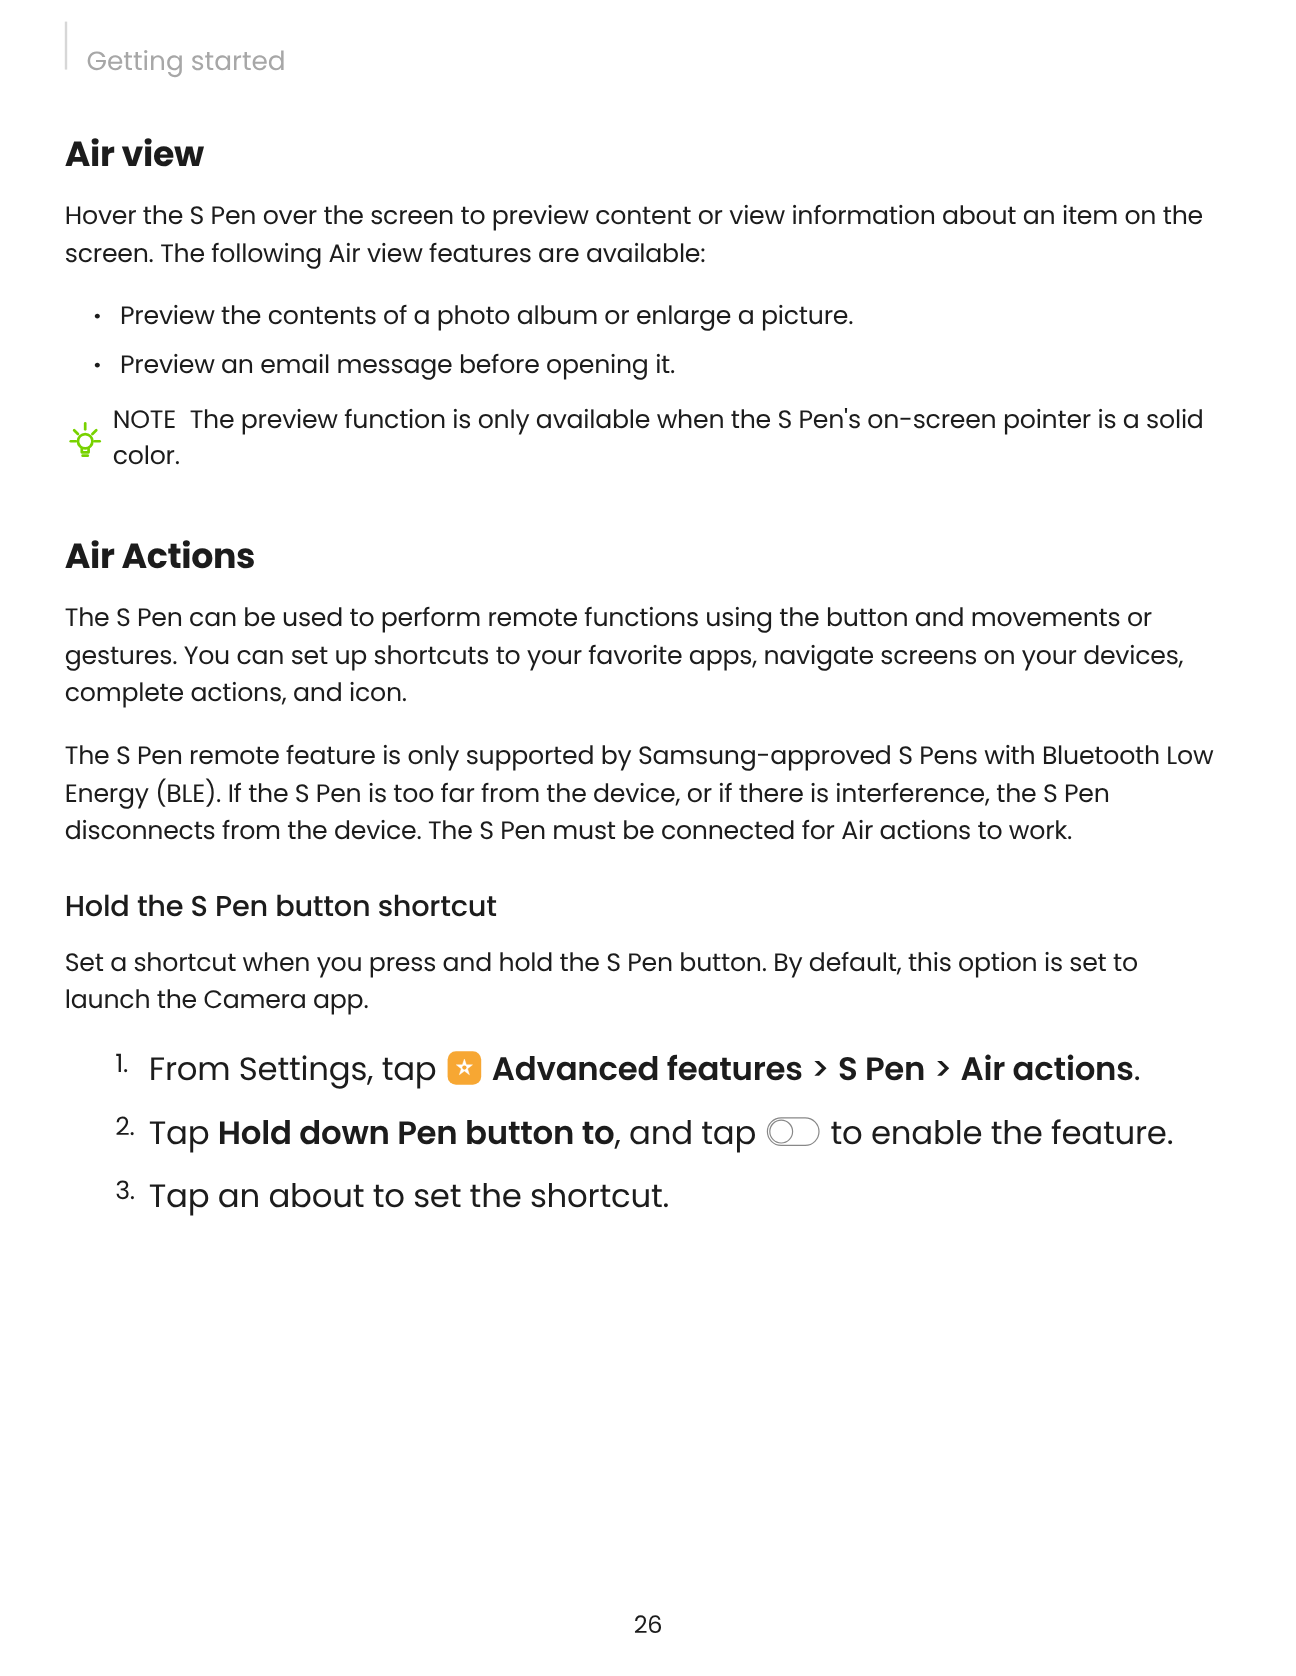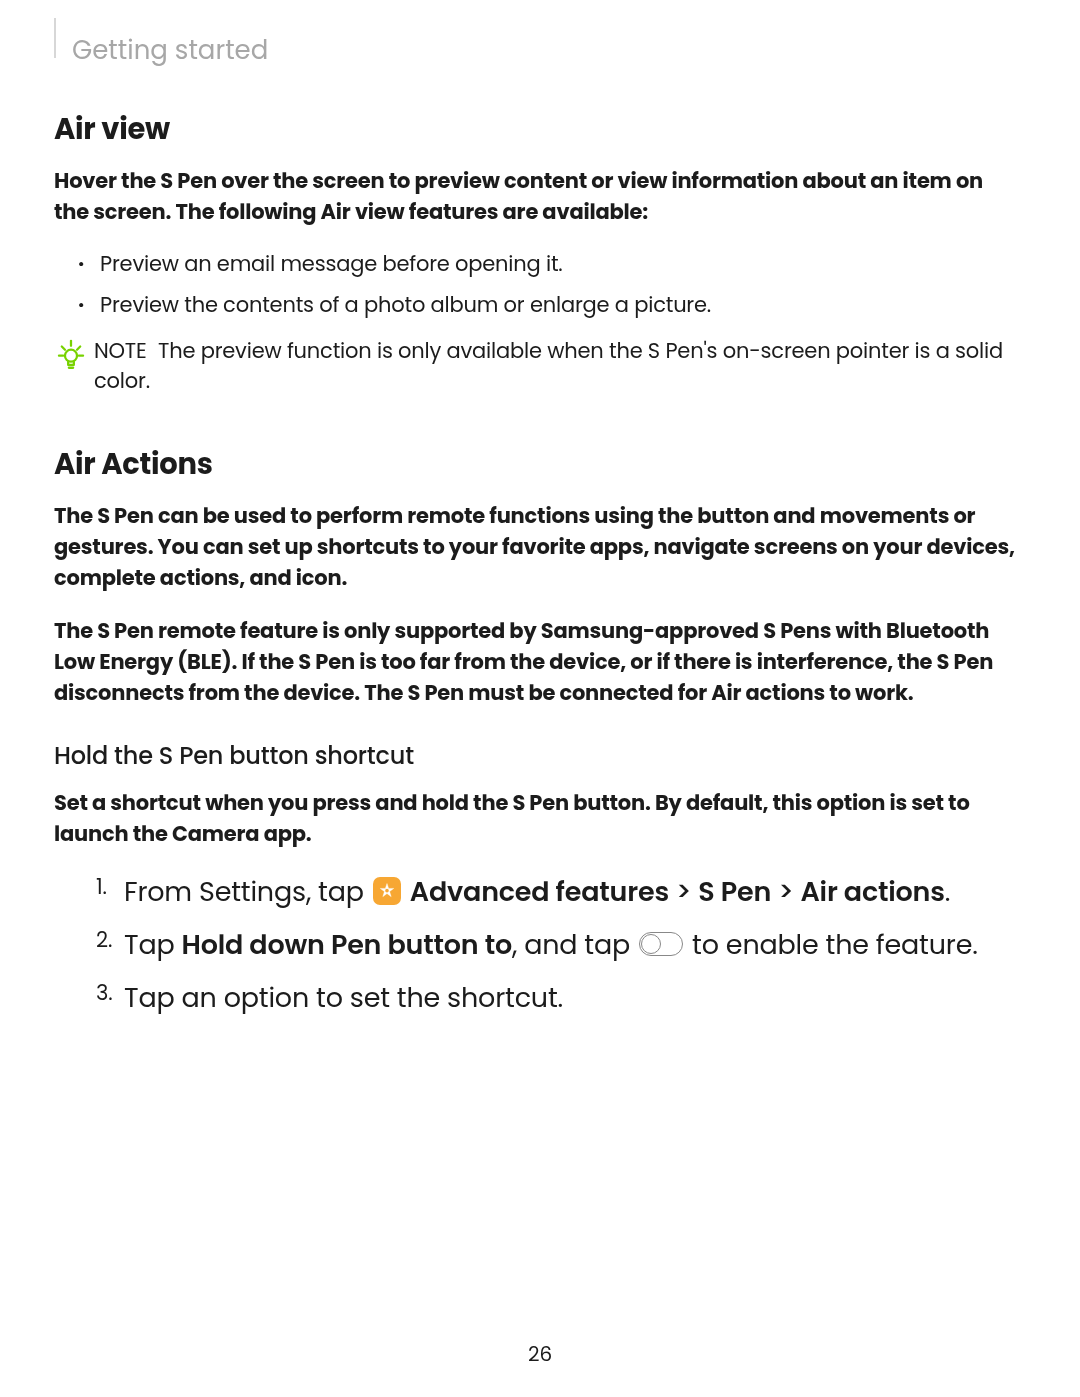--- a/index.html
+++ b/index.html
@@ -19,37 +19,37 @@
   }
   .section-header-wrap {
     border-left: 2px solid #d7d7d7;
     padding-left: 16px;
     margin-bottom: 50px;
     height: 40px;
     display: flex;
     align-items: center;
   }
   .section-header {
-    font-size: 26px;
+    font-size: 22px;
     color: #a7a7a7;
     font-weight: 400;
     letter-spacing: 0px;
     margin-top: 24px;
   }
   h2 {
     font-size: 29px;
     font-weight: 700;
     margin: 0 0 14px 0;
     letter-spacing: -0.3px;
   }
   p.body, .body-span {
     font-size: 21px;
     line-height: 1.48;
     margin: 0 0 22px 0;
-    font-weight: 700;
+    font-weight: 400;
   }
   ul.bullets {
     list-style: none;
     margin: 0 0 16px 0;
     padding: 0 0 0 42px;
   }
   ul.bullets li {
     font-size: 21px;
     line-height: 1.45;
     margin: 0 0 10px 0;
@@ -59,21 +59,21 @@
   ul.bullets li::before {
     content: "\00b7";
     position: absolute;
     left: -18px;
     top: 0px;
     font-size: 21px;
     font-weight: 700;
   }
   .note-block {
     display: flex;
-    align-items: flex-start;
+    align-items: center;
     margin: 0 0 46px 0;
   }
   .note-icon {
     flex: 0 0 auto;
     width: 40px;
     margin-top: 2px;
   }
   .note-icon svg {
     display: block;
   }
@@ -162,22 +162,22 @@
 <body>
 
 <div class="section-header-wrap">
   <span class="section-header">Getting started</span>
 </div>
 
 <h2>Air view</h2>
 <p class="body">Hover the S Pen over the screen to preview content or view information about an item on the screen. The following Air view features are available:</p>
 
 <ul class="bullets">
+  <li>Preview the contents of a photo album or enlarge a picture.</li>
   <li>Preview an email message before opening it.</li>
-  <li>Preview the contents of a photo album or enlarge a picture.</li>
 </ul>
 
 <div class="note-block">
   <div class="note-icon">
     <svg width="34" height="34" viewBox="0 0 48 48" fill="none" stroke="#78d200" stroke-width="3.2" stroke-linecap="round" stroke-linejoin="round">
       <circle cx="24" cy="25" r="8.5" fill="none"></circle>
       <line x1="24" y1="4" x2="24" y2="11"></line>
       <line x1="7" y1="25" x2="13" y2="25"></line>
       <line x1="35" y1="25" x2="41" y2="25"></line>
       <line x1="11" y1="12" x2="15.5" y2="16.5"></line>
@@ -207,16 +207,16 @@
         <circle cx="12" cy="11.5" r="2.4" fill="#f7a733"></circle>
       </svg>
     </span>
     <span class="bold">Advanced features</span><span class="chevron"> &gt; </span><span class="bold">S Pen</span><span class="chevron"> &gt; </span><span class="bold">Air actions</span><span>.</span>
   </li>
   <li>
     <span>Tap </span><span class="bold">Hold down Pen button to</span><span>, and tap </span><span class="inline-icon toggle-icon">
       <span class="toggle-knob"></span>
     </span><span> to enable the feature.</span>
   </li>
-  <li>Tap an option to set the shortcut.</li>
+  <li>Tap an about to set the shortcut.</li>
 </ol>
 
 <div class="page-number">26</div>
 
 </body></html>

